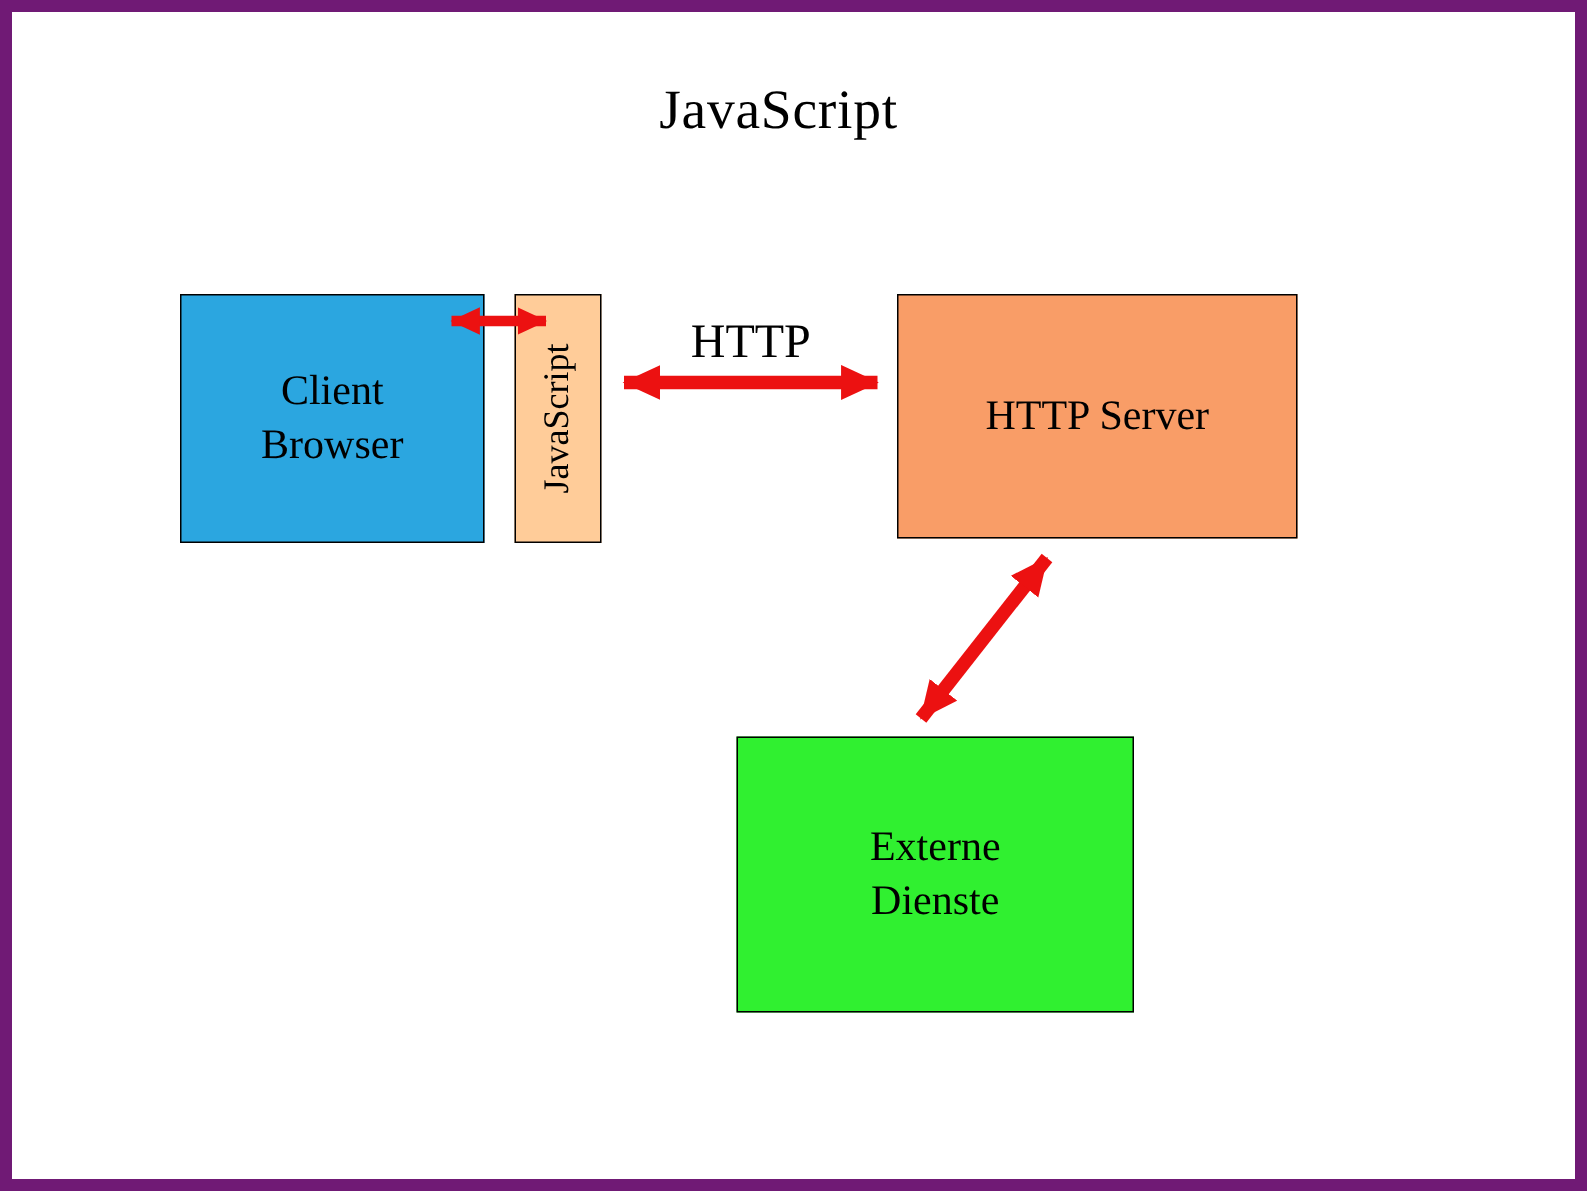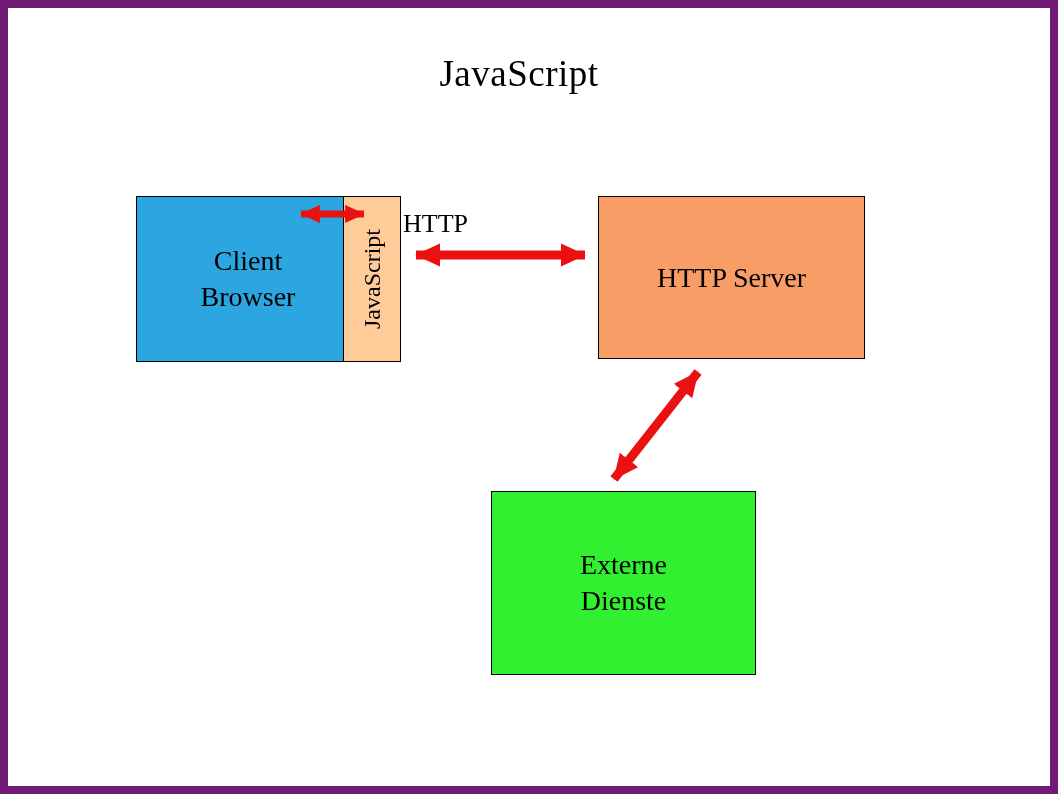--- a/index.html
+++ b/index.html
@@ -33,36 +33,37 @@
     border: 1px solid #000000;
     display: flex;
     align-items: center;
     justify-content: center;
     text-align: center;
     color: #000000;
     font-size: 28px;
     line-height: 36px;
     white-space: pre-line;
   }
-  .box-client   { left: 128px; top: 188px; width: 224px; height: 166px; justify-content: center; }
+  .box-client   { left: 112px; top: 188px; width: 203px; height: 166px; justify-content: center; }
   .box-strip    { left: 335px; top: 188px; width: 58px;  height: 166px; }
   .box-server   { left: 590px; top: 188px; width: 267px; height: 163px; }
   .box-external { left: 483px; top: 483px; width: 265px; height: 184px; }
   .strip-label {
     transform: rotate(-90deg);
     white-space: nowrap;
     font-size: 24px;
     line-height: 24px;
   }
   .http-label {
     position: absolute;
     left: 395px;
     top: 201px;
     width: 195px;
-    font-size: 26px;
+    text-align: center;
+    font-size: 32px;
     color: #000000;
   }
   .arrows {
     position: absolute;
     left: 0;
     top: 0;
     width: 1058px;
     height: 794px;
     pointer-events: none;
   }

